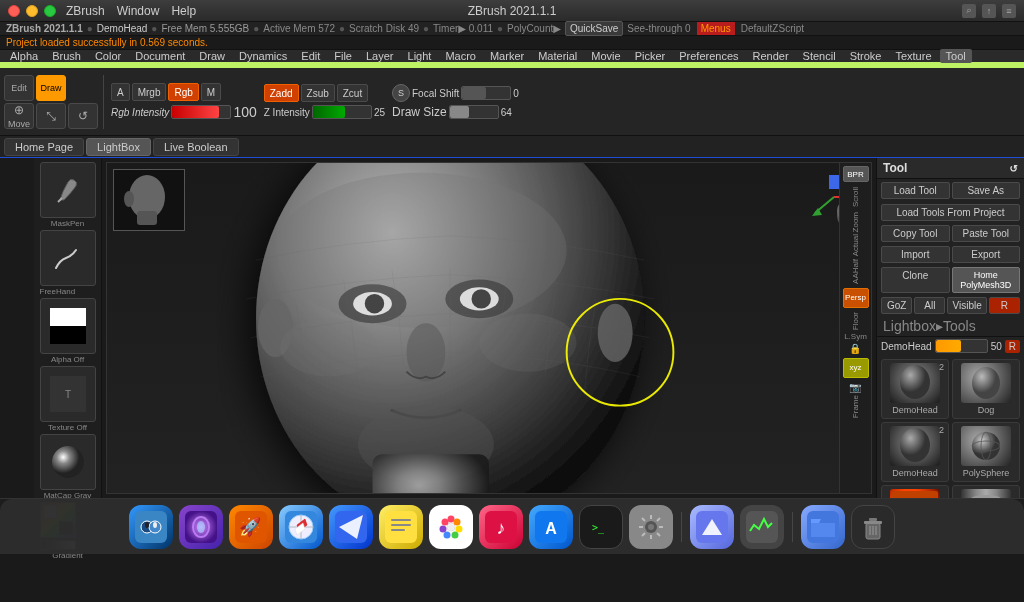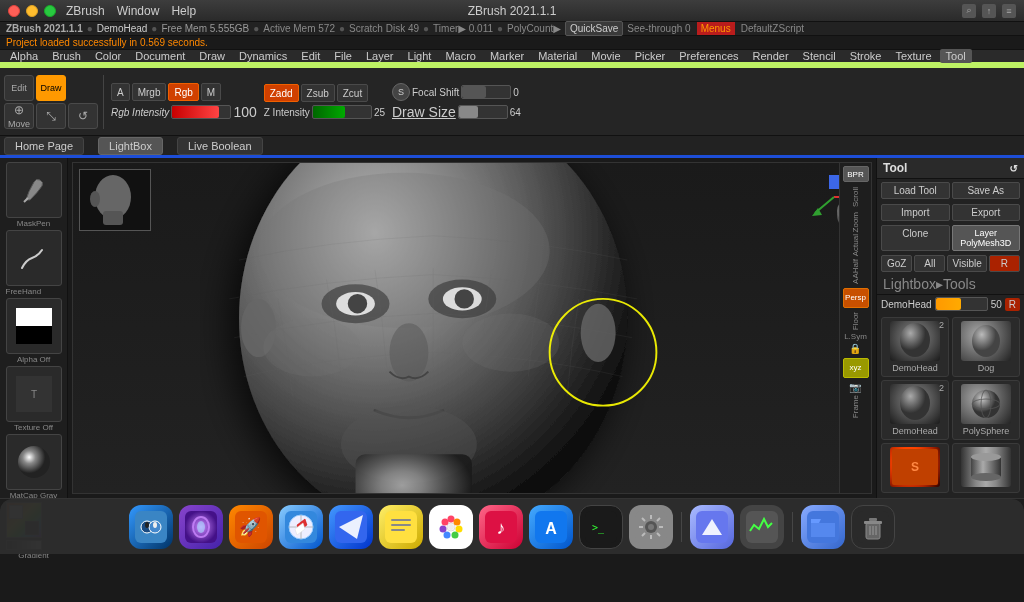--- a/index.html
+++ b/index.html
@@ -115,22 +115,22 @@
       overflow: hidden;
     }
 
     
     .tabs-row {
       height: 22px;
       background: #222;
       display: flex;
       align-items: center;
       padding: 0 4px;
-      gap: 14px;
-      border-bottom: 3px solid #1d4ed8;
+      gap: 2px;
+      border-bottom: 1px solid #1d4ed8;
     }
     .tab-btn {
       padding: 2px 10px;
       font-size: 11px;
       color: #ccc;
       background: #333;
       border: 1px solid #444;
       border-radius: 3px;
       cursor: pointer;
     }
@@ -147,20 +147,21 @@
     
     .left-panel {
       width: 68px;
       background: #1e1e1e;
       border-right: 1px solid #111;
       display: flex;
       flex-direction: column;
       align-items: center;
       padding: 4px 2px;
       gap: 2px;
+      margin-left: 34px;
     }
 
     
     .canvas-area {
       flex: 1;
       background: #1a1a1a;
       position: relative;
       display: flex;
       flex-direction: column;
     }
@@ -522,21 +523,21 @@
   <div style="display:flex;flex-direction:column;gap:3px;padding:2px;">
     <div style="display:flex;gap:2px;align-items:center;">
       <div style="width:18px;height:18px;border-radius:50%;background:#444;border:1px solid #666;display:flex;align-items:center;justify-content:center;font-size:9px;cursor:pointer;">S</div>
       <span style="font-size:10px;color:#ccc;">Focal Shift</span>
       <div class="hslider" style="width:50px;">
         <div class="hslider-fill" style="width:50%;background:#555;"></div>
       </div>
       <span style="font-size:10px;color:#ccc;">0</span>
     </div>
     <div style="display:flex;gap:2px;align-items:center;">
-      <span style="font-size:14px;color:#ccc;text-decoration:underline;">Draw Size</span>
+      <span style="font-size:12px;color:#ccc;">Draw Size</span>
       <div class="hslider" style="width:50px;">
         <div class="hslider-fill" style="width:40%;background:#888;"></div>
       </div>
       <span style="font-size:10px;color:#ccc;">64</span>
     </div>
   </div>
 </div>
 
 <div class="tabs-row">
   <div class="tab-btn">Home Page</div>
@@ -728,26 +729,33 @@
     <div class="rp-header">
       <span>Tool</span>
       <span style="font-size:10px;cursor:pointer;">↺</span>
     </div>
 
     <div class="rp-row" style="padding:3px 4px;">
       <div class="rp-btn-full">Load Tool</div>
       <div class="rp-btn-full">Save As</div>
     </div>
     <div class="rp-row" style="padding:2px 4px;">
+      <div class="rp-btn-full">Load Tools From Project</div>
+    </div>
+    <div class="rp-row" style="padding:2px 4px;">
+      <div class="rp-btn-full">Copy Tool</div>
+      <div class="rp-btn-full">Paste Tool</div>
+    </div>
+    <div class="rp-row" style="padding:2px 4px;">
       <div class="rp-btn-full">Import</div>
       <div class="rp-btn-full">Export</div>
     </div>
     <div class="rp-row" style="padding:2px 4px;">
       <div class="rp-btn-full">Clone</div>
-      <div class="rp-btn-full" style="background:#555;border-color:#777;color:#fff;font-size:9px;">Layer PolyMesh3D</div>
+      <div class="rp-btn-full" style="background:#555;border-color:#777;color:#fff;font-size:9px;">Home PolyMesh3D</div>
     </div>
     <div class="rp-row" style="padding:2px 4px;">
       <div class="rp-btn-full">GoZ</div>
       <div class="rp-btn-full">All</div>
       <div class="rp-btn-full">Visible</div>
       <div class="rp-btn-full" style="background:#aa2200;">R</div>
     </div>
 
     <div class="rp-lightbox">Lightbox▸Tools</div>
 

